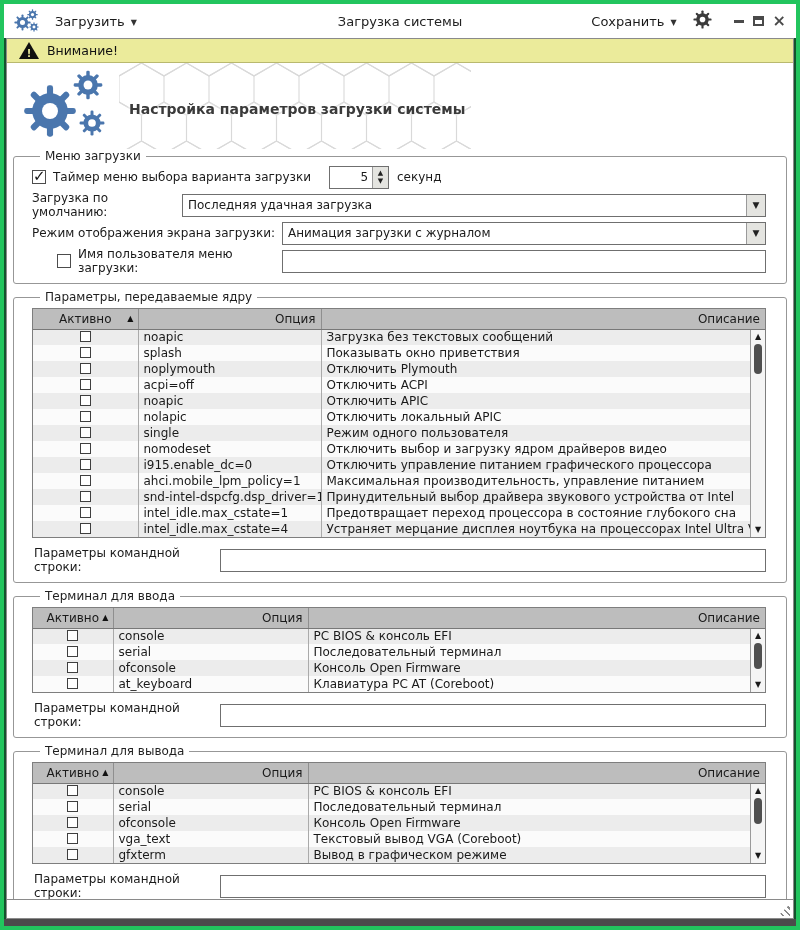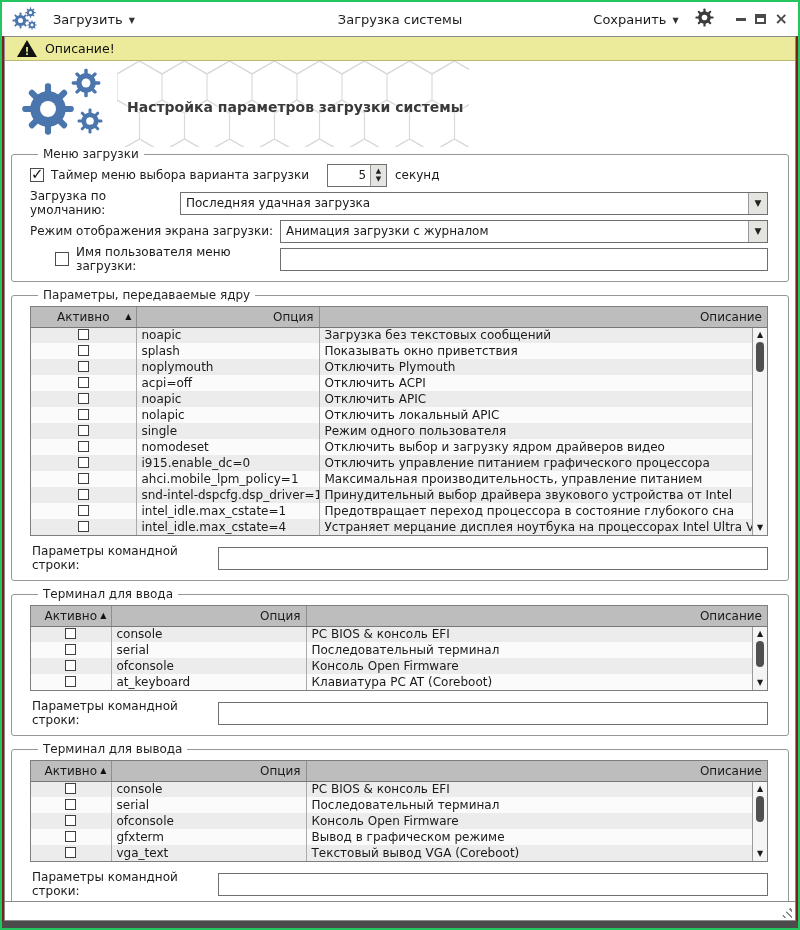--- a/index.html
+++ b/index.html
@@ -4,21 +4,21 @@
 <style>
   * { box-sizing: border-box; margin: 0; padding: 0; }
   html,body { background:#e8e8e8; }
   body {
     font-family: "DejaVu Sans", "Liberation Sans", sans-serif;
     font-size: 12px; color: #1a1a1a;
     width: 800px; height: 930px; overflow: hidden;
   }
   .window {
     position: relative; width: 800px; height: 930px;
-    background: #7f1d1d; border: 2px solid #22c55e; overflow: hidden;
+    background: #14532d; border: 4px solid #22c55e; overflow: hidden;
   }
 
   
   .toolbar {
     height: 34px; display: flex; align-items: center;
     padding: 0 10px; position: relative; background: #fff;
   }
   .tbtn { display:flex; align-items:center; gap:6px; cursor:default; }
   .tbtn .lbl { font-size:13px; }
   .drop-arr { font-size:8px; color:#333; padding-top:2px; }
@@ -192,21 +192,21 @@
     </div>
   </div>
 
   <div class="frame">
 
     <div class="warnbar">
       <span class="warn-tri">
         <span class="tri"></span>
           <span class="excl">!</span>
       </span>
-      <span class="warn-text">Описание!</span>
+      <span class="warn-text">Внимание!</span>
     </div>
 
     <div class="appheader">
       <svg class="hexes" viewBox="0 0 352 86" preserveAspectRatio="none">
         <defs>
           <pattern id="hexp" width="45" height="78" patternUnits="userSpaceOnUse">
             <g fill="none" stroke="#d9d9d9" stroke-width="1.1">
               <path d="M22.5 0 L45 13 L45 39 L22.5 52 L0 39 L0 13 Z"></path>
               <path d="M0 39 L22.5 52 L22.5 78 L0 91 L-22.5 78 L-22.5 52 Z"></path>
               <path d="M45 39 L67.5 52 L67.5 78 L45 91 L22.5 78 L22.5 52 Z"></path>
@@ -466,28 +466,28 @@
               </tr>
 
               <tr>
                 <td class="c-active"><span class="cbs"></span></td>
                 <td>ofconsole</td>
                 <td>Консоль Open Firmware</td>
               </tr>
 
               <tr>
                 <td class="c-active"><span class="cbs"></span></td>
+                <td>vga_text</td>
+                <td>Текстовый вывод VGA (Coreboot)</td>
+              </tr>
+
+              <tr>
+                <td class="c-active"><span class="cbs"></span></td>
                 <td>gfxterm</td>
                 <td>Вывод в графическом режиме</td>
-              </tr>
-
-              <tr>
-                <td class="c-active"><span class="cbs"></span></td>
-                <td>vga_text</td>
-                <td>Текстовый вывод VGA (Coreboot)</td>
               </tr>
             </tbody>
         </table>
         <div class="vscroll">
           <span class="up">▲</span>
           <span class="thumb" style="height:26px"></span>
           <span class="dn">▼</span>
         </div>
       </div>
       <div class="cmdrow">

